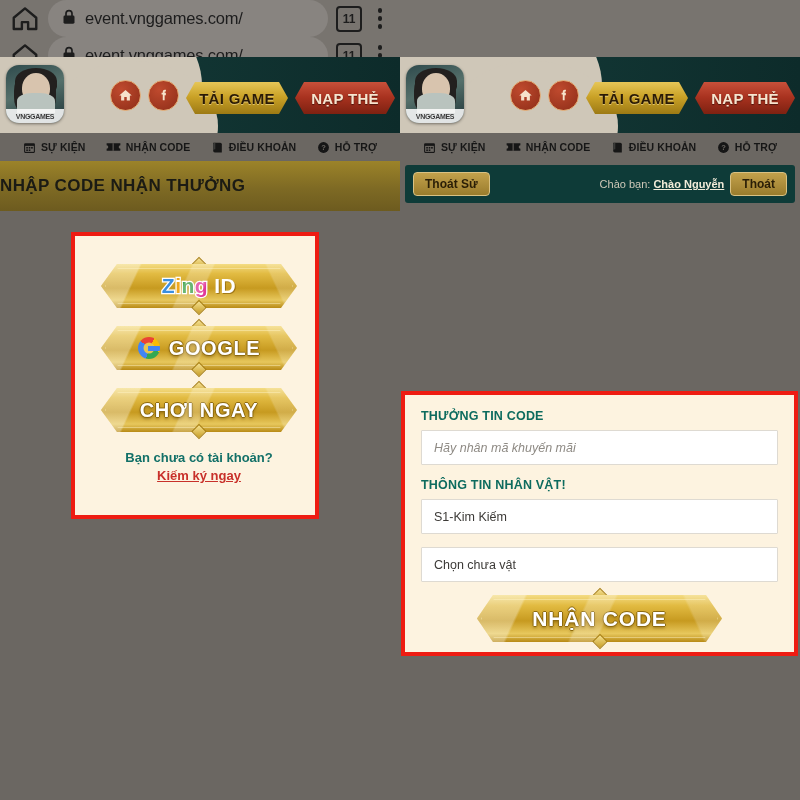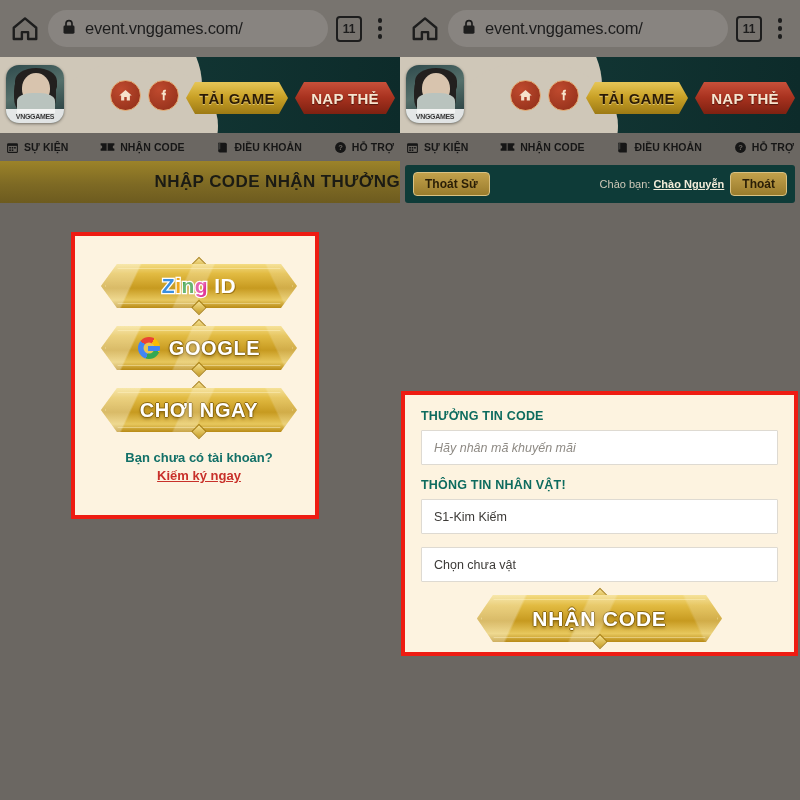--- a/index.html
+++ b/index.html
@@ -7,21 +7,21 @@
     width: 800px; height: 800px;
     font-family: "Liberation Sans", sans-serif;
     background: #6b6762;
     overflow: hidden;
   }
   .screen { position: relative; width: 800px; height: 800px; background: #6b6762; }
 
   
   .chrome {
     position: absolute; top: 0; left: 0; width: 800px; height: 57px;
-    background: #78746f; display: flex;
+    background: #78746f; display: flex; flex-direction: column;
   }
   .chrome-half {
     width: 400px; height: 57px; position: relative;
     display: flex; align-items: center; padding: 0 10px; gap: 8px;
   }
   .home-ico { width: 30px; height: 30px; flex: 0 0 30px; position: relative; }
   .home-ico svg { display:block; }
   .urlbar {
     flex: 1 1 auto; height: 37px; background: #888480; border-radius: 19px;
     display: flex; align-items: center; gap: 9px; padding: 0 14px;
@@ -123,34 +123,34 @@
   .btn-napthe {
     background: linear-gradient(180deg,#c8503a 0%, #a8321f 48%, #7e2111 100%);
     color: #f7e5cf; text-shadow: 0 1px 1px rgba(0,0,0,.5);
     min-width: 100px;
   }
 
   
   .gnav {
     width: 400px; height: 28px; background: #6b6762;
     display: flex; align-items: center; justify-content: space-between;
-    padding: 0 6px;
+    padding: 0 23px;
   }
   .gnav-item {
     display: flex; align-items: center; gap: 5px;
     font-size: 10.5px; font-weight: bold; color: #161616;
     letter-spacing: .1px; white-space: nowrap;
   }
   .gnav-item svg { display: block; }
 
   
   .banner {
-    width: 400px; height: 42px;
+    width: 400px; height: 50px;
     background: linear-gradient(180deg,#9c8329 0%, #7e6a24 55%, #6d5b1f 100%);
-    display: flex; align-items: center; justify-content: flex-end;
+    display: flex; align-items: center; justify-content: flex-start;
   }
   .banner span {
     font-size: 17px; font-weight: bold; color: #1b1b14;
     letter-spacing: .4px;
   }
 
   
   .userbar {
     margin: 4px 5px 0 5px; height: 38px;
     background: #0e3b38; border-radius: 3px;

